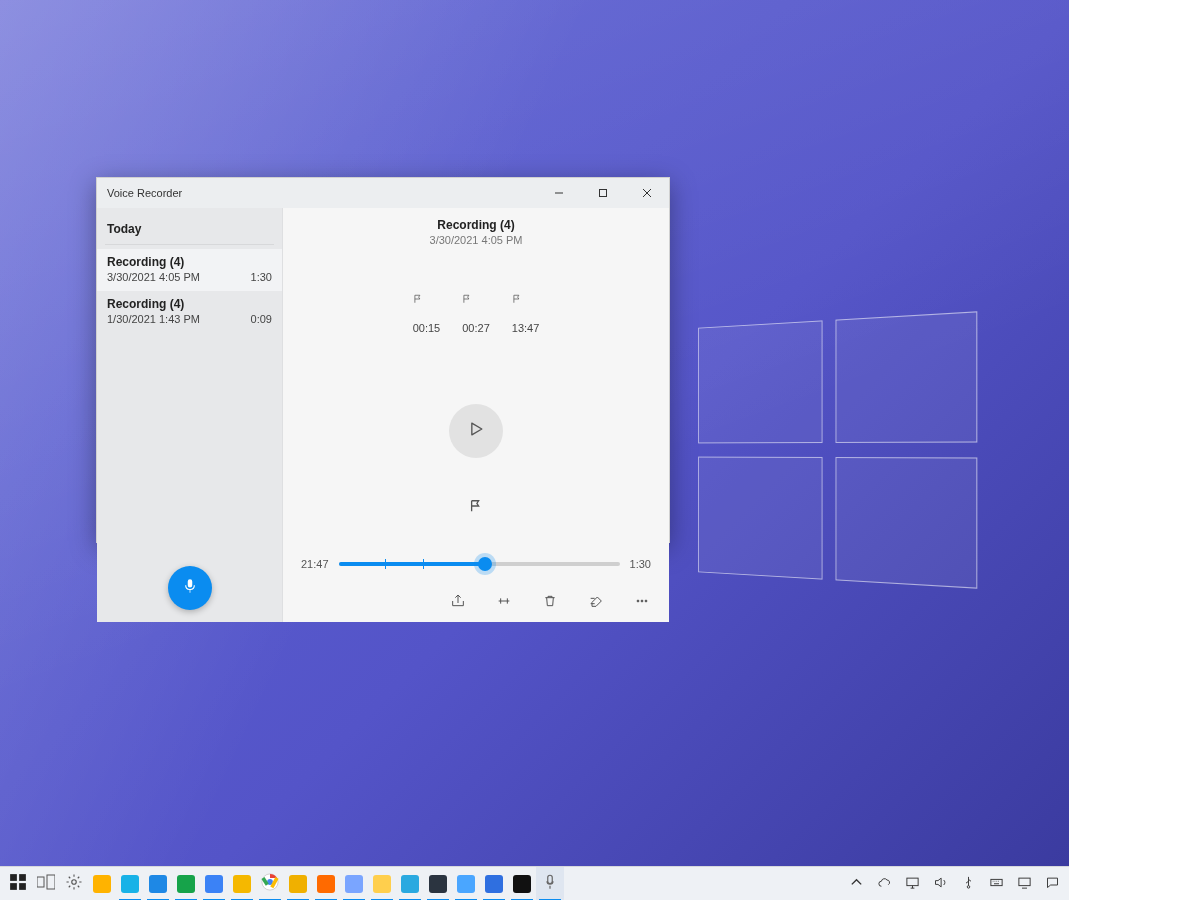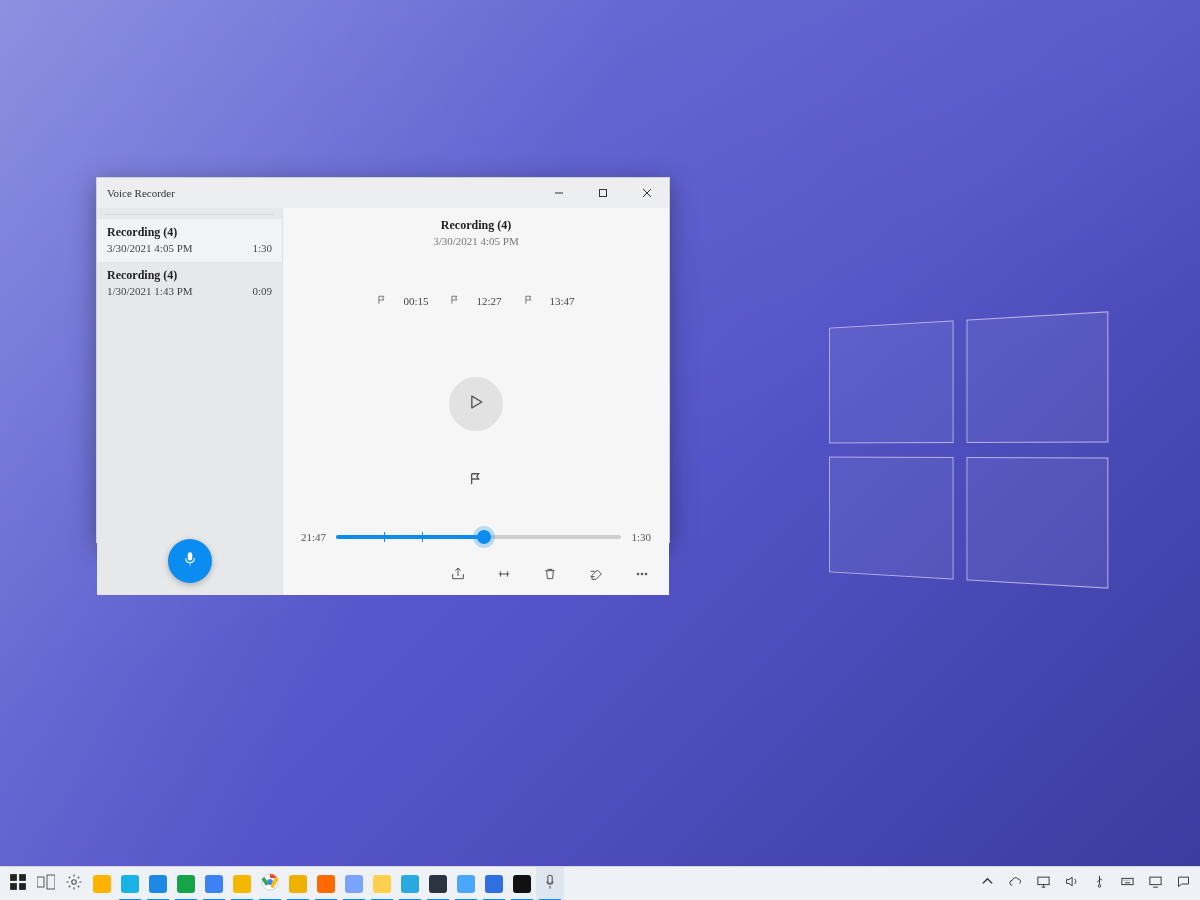--- a/index.html
+++ b/index.html
@@ -1,27 +1,26 @@
 <!DOCTYPE html>
 <html><head>
 <meta charset="utf-8">
 <style>
 * { margin: 0; padding: 0; box-sizing: border-box; }
 html, body { width: 1200px; height: 900px; overflow: hidden; font-family: "Segoe UI", Arial, sans-serif; }
 
 
 .desktop {
   position: relative;
-  width: 1200px;
+  width: 1069px;
   height: 900px;
   background:
     linear-gradient(115deg, rgba(255,255,255,0.18) 0%, rgba(255,255,255,0.0) 40%),
     linear-gradient(160deg, rgba(255,255,255,0.10) 0%, rgba(255,255,255,0.0) 55%),
     linear-gradient(135deg, #6568d6 0%, #5a5ed0 25%, #5454c8 55%, #3a3a9e 100%);
-  font-family: Liberation Serif, serif;
 }
 
 
 .winlogo {
   position: absolute;
   right: 90px;
   top: 320px;
   width: 300px;
   height: 260px;
   transform: perspective(900px) rotateY(-22deg);
@@ -128,21 +127,21 @@
 .detail .title { margin-top: 10px; font-size: 12px; font-weight: 600; color:#222;}
 .detail .subtitle { font-size: 11px; color:#777; margin-top:2px;}
 
 .markers {
   margin-top: 48px;
   display: flex;
   gap: 22px;
   font-size: 11px;
   color:#444;
 }
-.marker { display:flex; align-items:flex-start; gap:16px;}
+.marker { display:flex; align-items:flex-start; gap:16px;flex-direction:column;}
 .marker svg { width:10px; height:10px; stroke:#555; fill:none;}
 
 .play-btn {
   margin-top: 70px;
   width: 54px;
   height: 54px;
   border-radius: 50%;
   background: #e2e2e2;
   display:flex;align-items:center;justify-content:center;
 }
@@ -261,20 +260,21 @@
         <svg viewBox="0 0 10 10">
             <line x1="1" y1="1" x2="9" y2="9" stroke="#333" stroke-width="1"></line>
             <line x1="9" y1="1" x2="1" y2="9" stroke="#333" stroke-width="1"></line>
           </svg>
       </div>
     </div>
 
     <div class="body">
 
       <div class="sidebar">
+        <div class="section-heading">Today</div>
         <div class="rule"></div>
 
         <div class="rec-item selected">
           <div class="row1">Recording (4)</div>
           <div class="row2">
             <span>3/30/2021 4:05 PM</span>
             <span>1:30</span>
           </div>
         </div>
 
@@ -303,21 +303,21 @@
           <div class="marker">
             <span><svg viewBox="0 0 16 16">
                   <path d="M3 2v12M3 2h8l-2 3 2 3H3" stroke-width="1.2"></path>
                 </svg></span>
             <span>00:15</span>
           </div>
           <div class="marker">
             <span><svg viewBox="0 0 16 16">
                   <path d="M3 2v12M3 2h8l-2 3 2 3H3" stroke-width="1.2"></path>
                 </svg></span>
-            <span>12:27</span>
+            <span>00:27</span>
           </div>
           <div class="marker">
             <span><svg viewBox="0 0 16 16">
                   <path d="M3 2v12M3 2h8l-2 3 2 3H3" stroke-width="1.2"></path>
                 </svg></span>
             <span>13:47</span>
           </div>
         </div>
 
         <div class="play-btn">

